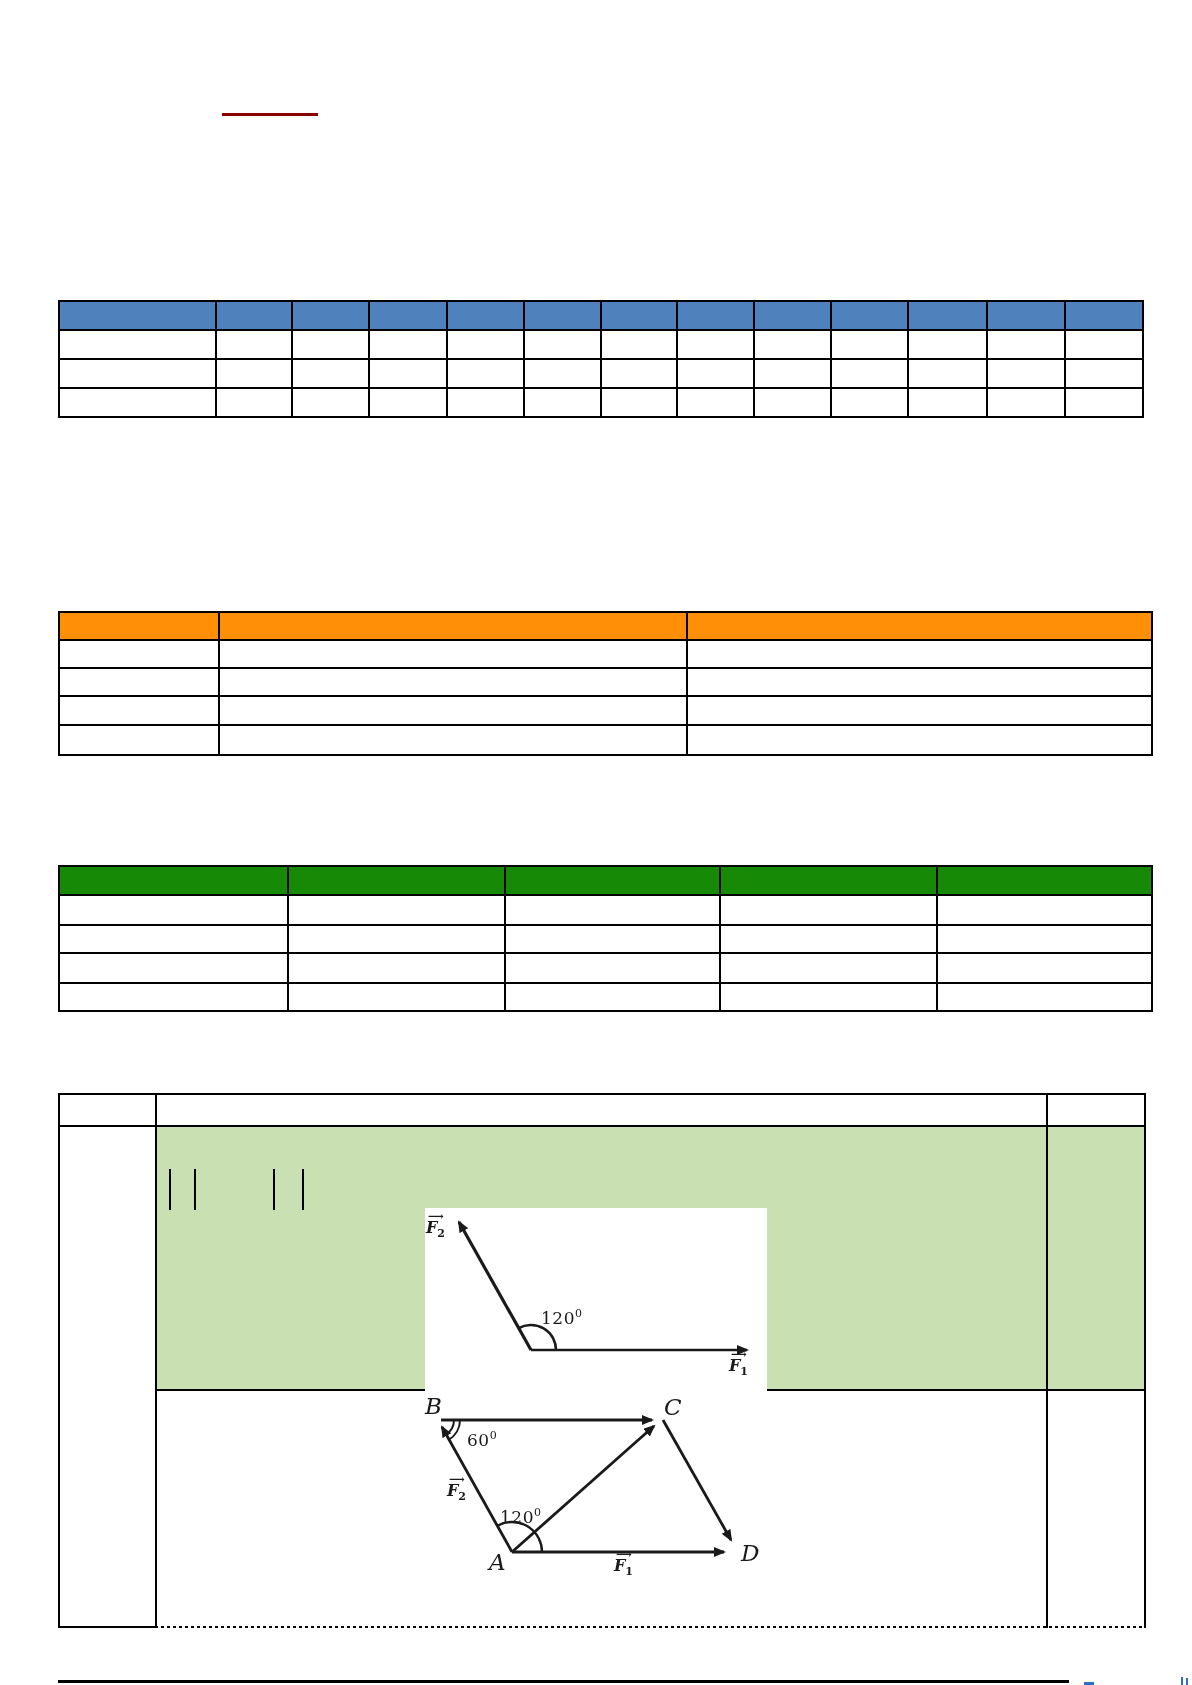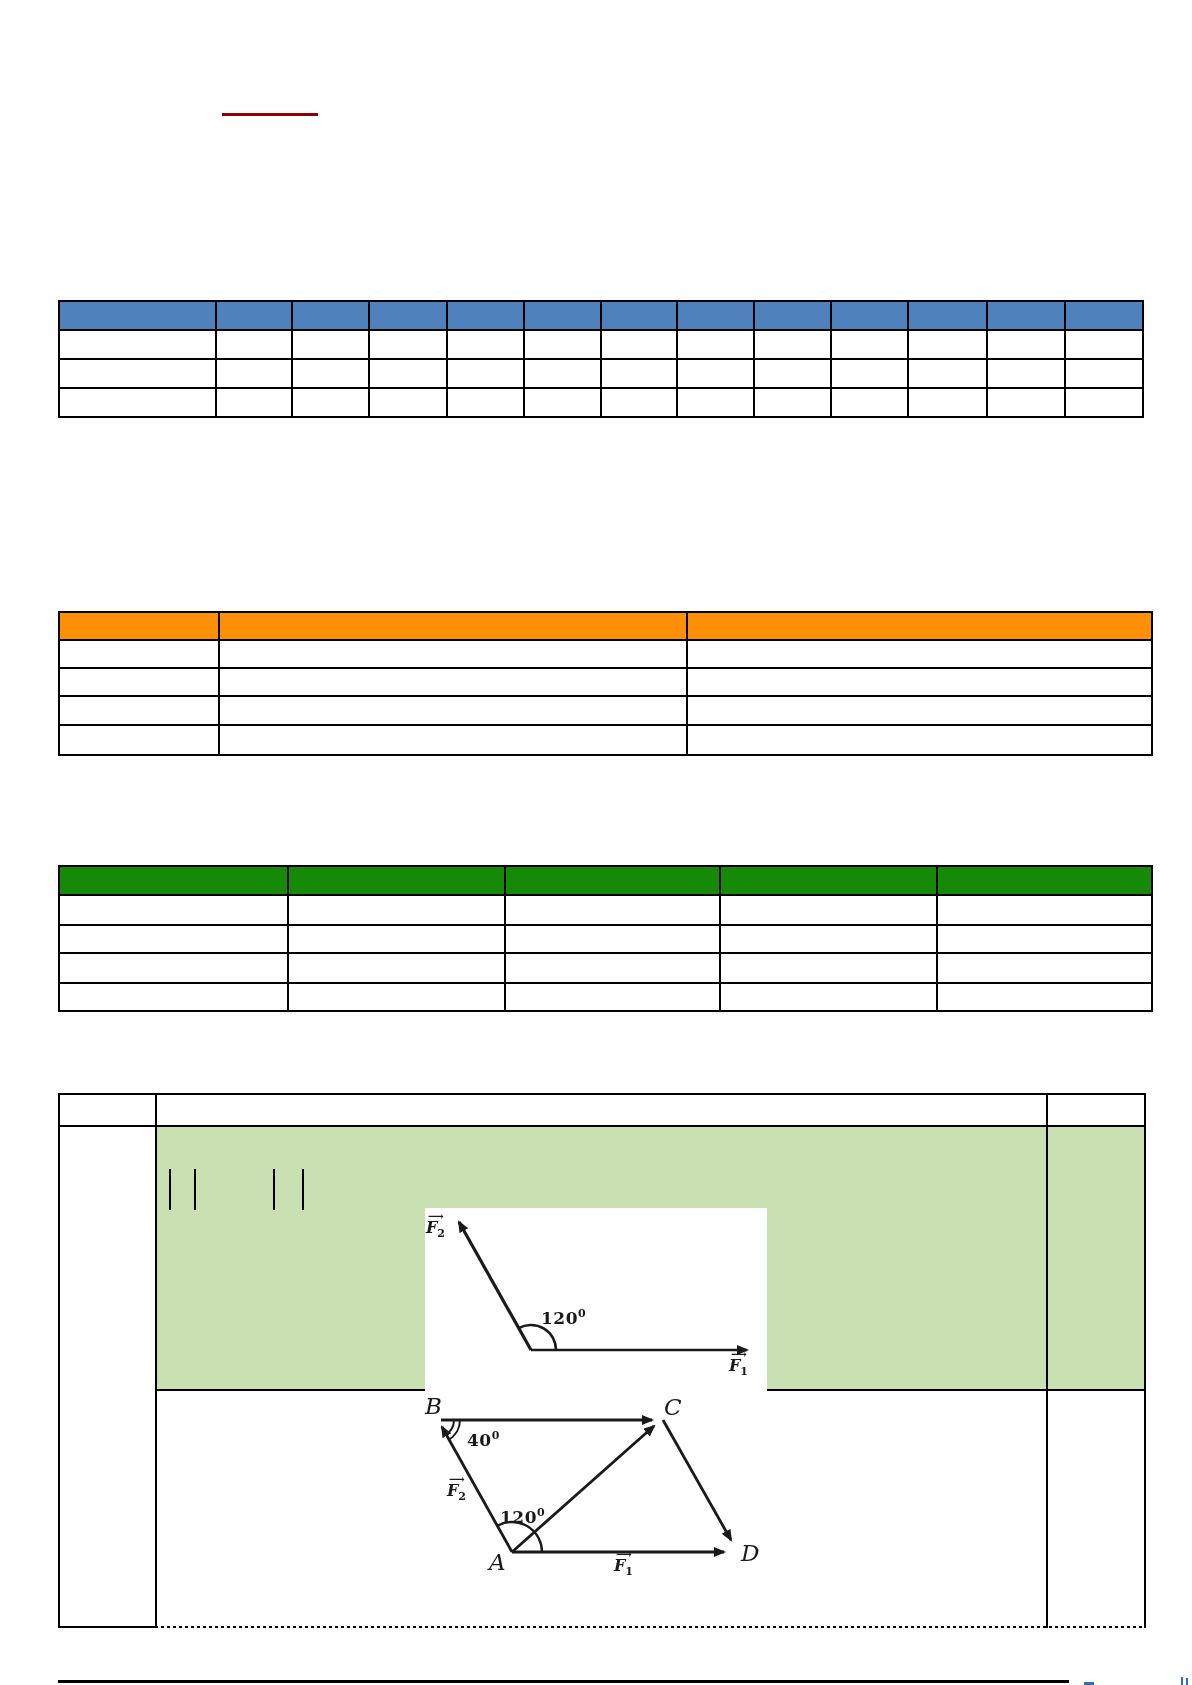--- a/index.html
+++ b/index.html
@@ -35,21 +35,21 @@
 
   
   #figure1-image{left:425px;top:1208px;width:342px;height:188px;background:#ffffff;z-index:3;}
   #figure2-image{left:400px;top:1392px;width:380px;height:200px;z-index:3;}
   svg{display:block;}
   .stroke{stroke:#1a1a1a;fill:none;}
 
   
   .fig-label{position:absolute;z-index:4;color:#1a1a1a;font-family:"DejaVu Serif",serif;}
   .pt{font-style:italic;font-size:23px;line-height:24px;}
-  .angle{font-weight:bold;font-size:17px;line-height:18px;letter-spacing:0.5px;}
+  .angle{font-weight:normal;font-size:17px;line-height:18px;letter-spacing:0.5px;}
   .angle sup{font-size:11px;}
   .vec{display:flex;flex-direction:column;align-items:center;font-weight:bold;}
   .vec .arr{font-style:normal;font-size:11px;line-height:7px;letter-spacing:-1px;}
   .vec .base{font-style:italic;font-size:16px;line-height:16px;}
   .vec .base sub{font-size:11px;font-style:normal;}
 
   
   #footer-rule{left:58px;top:1680px;width:1011px;height:3px;}
   #footer-accent-1{left:1084px;top:1682px;width:10px;height:3px;}
   #footer-accent-2{left:1181px;top:1677px;width:2px;height:8px;}
@@ -219,21 +219,21 @@
       <path class="stroke" d="M60,28 A23,23 0 0 1 48.4,48" stroke-width="2"></path>
     </svg>
   </div>
 
   <div class="fig-label pt" style="left:425px;top:1394px">B</div>
   <div class="fig-label pt" style="left:664px;top:1395px">C</div>
   <div class="fig-label pt" style="left:489px;top:1550px">A</div>
   <div class="fig-label pt" style="left:741px;top:1541px">D</div>
 
   <div class="fig-label angle" style="left:467px;top:1427px">
-    <span>40</span><sup>0</sup>
+    <span>60</span><sup>0</sup>
   </div>
   <div class="fig-label angle" style="left:500px;top:1504px">
     <span>120</span><sup>0</sup>
   </div>
   <div class="fig-label vec" style="left:447px;top:1476px">
     <span class="arr">⟶</span>
     <span class="base"><span>F</span><sub>2</sub></span>
   </div>
   <div class="fig-label vec" style="left:614px;top:1551px">
     <span class="arr">⟶</span>

